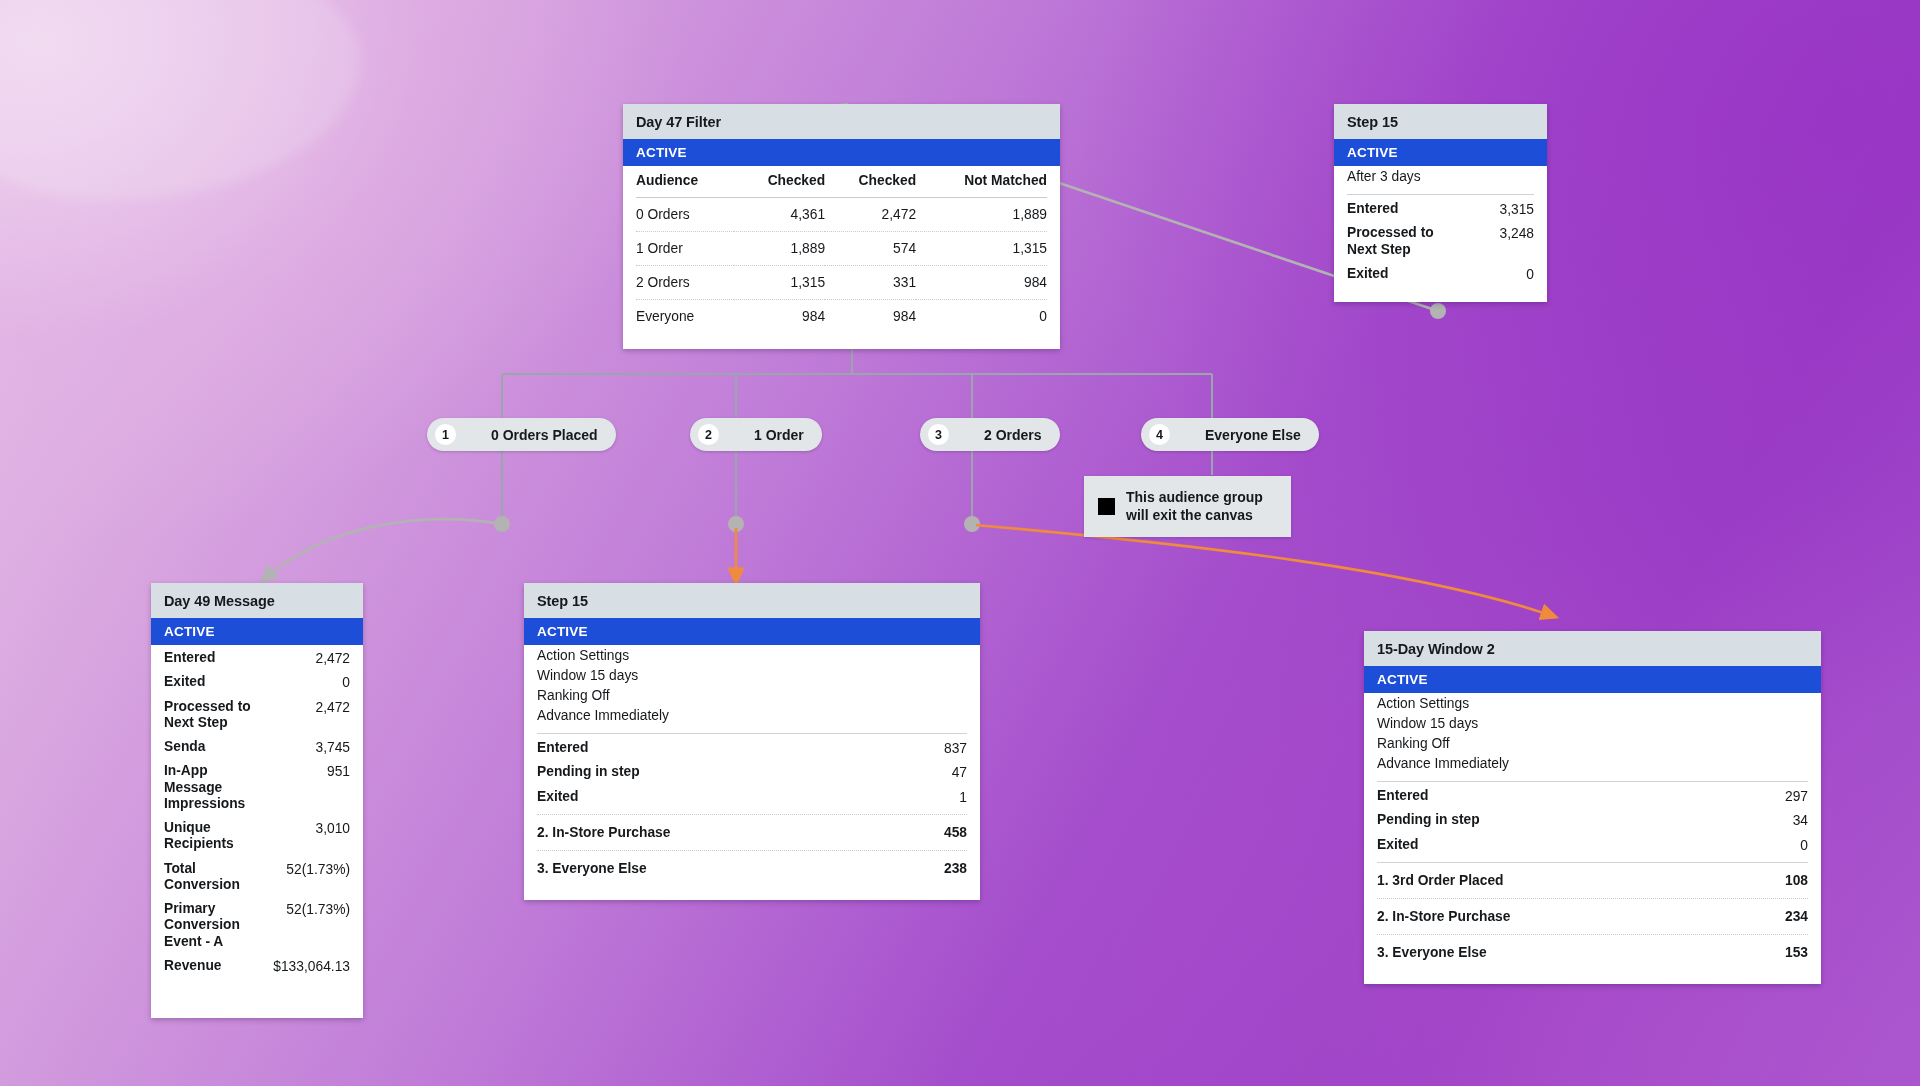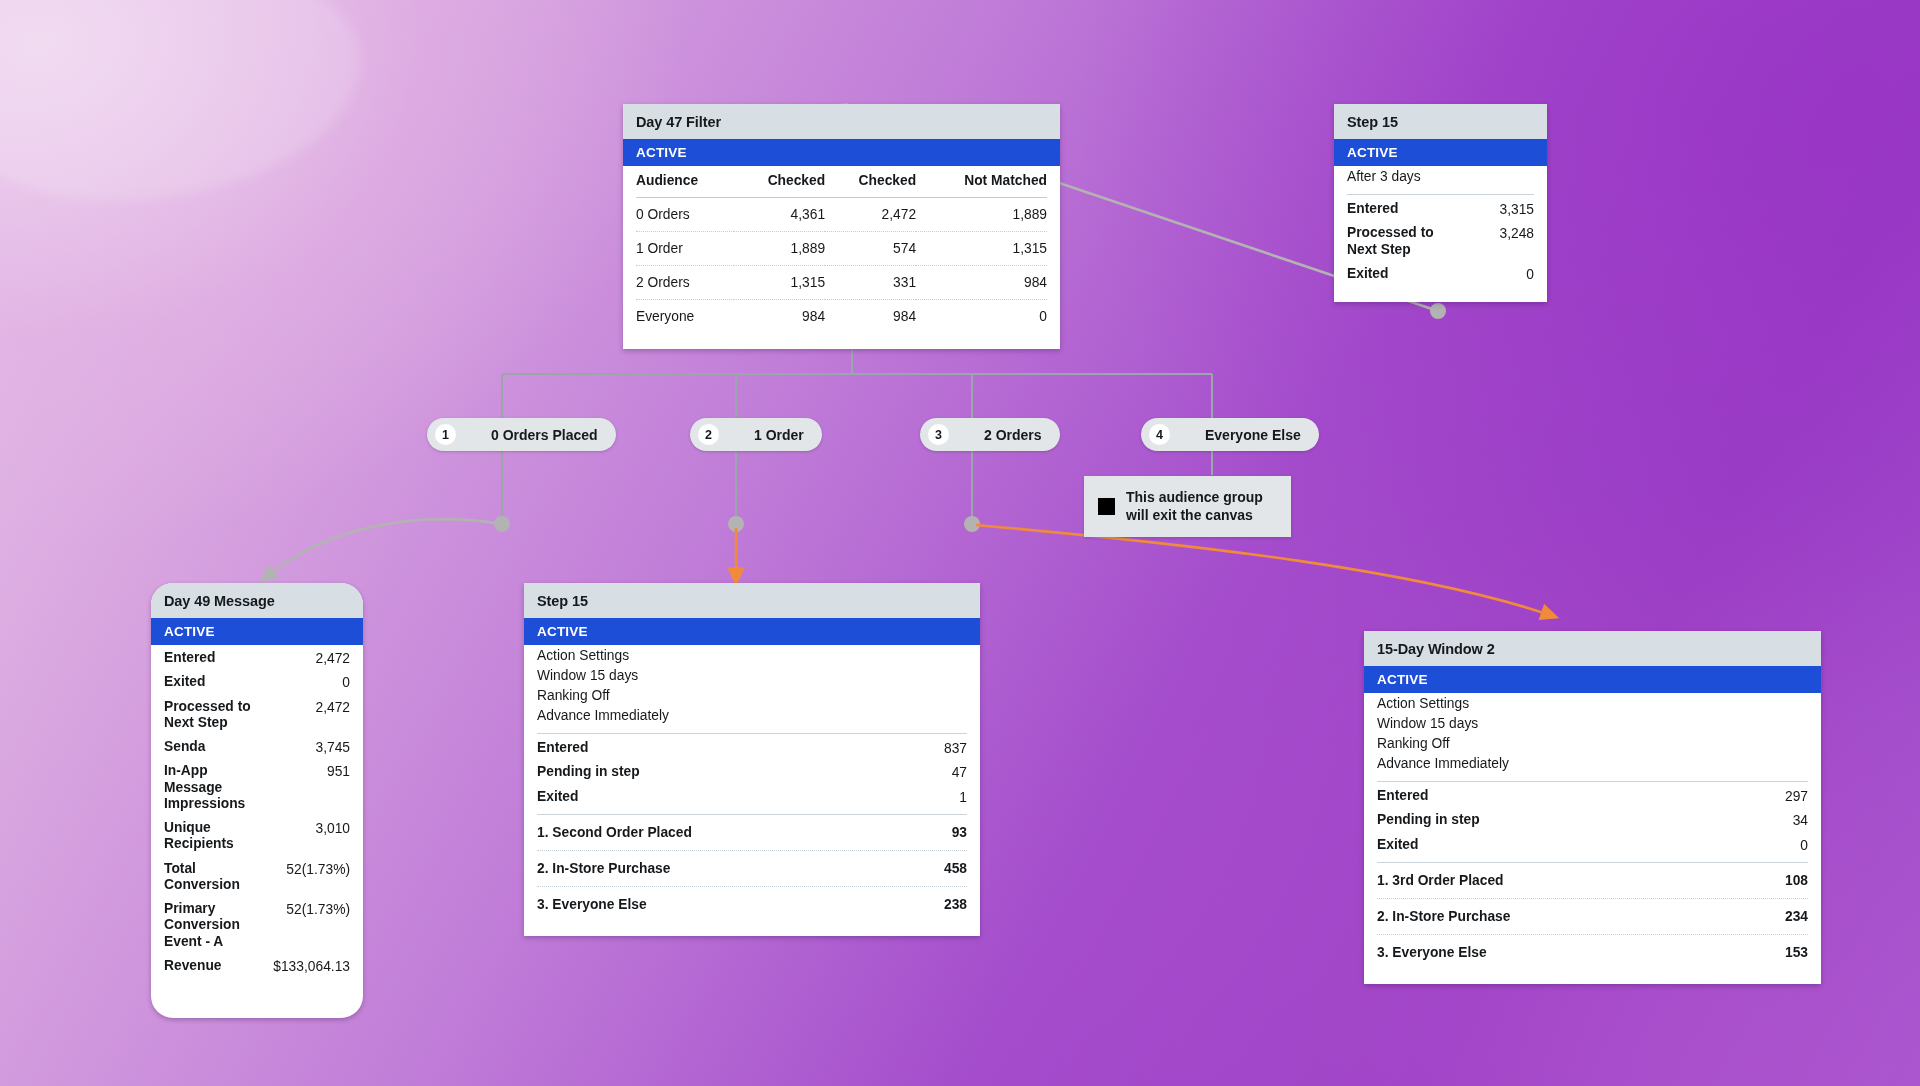--- a/index.html
+++ b/index.html
@@ -252,21 +252,21 @@
   <div class="pill" style="left:1141px; top:418px;">
     <span class="num">4</span>
     <span class="plabel">Everyone Else</span>
   </div>
 
   <div class="exit-note" style="left:1084px; top:476px; width:207px;">
     <span class="sq"></span>
     <span class="etext">This audience group will exit the canvas</span>
   </div>
 
-  <div class="card" style="left:151px; top:583px; width:212px;border-radius:22px;">
+  <div class="card" style="left:151px; top:583px; width:212px;">
     <div class="card-header">Day 49 Message</div>
     <div class="card-status">ACTIVE</div>
     <div class="card-body" style="padding-bottom:40px;">
       <div class="metric">
         <span class="k">Entered</span>
         <span class="v">2,472</span>
       </div>
       <div class="metric">
         <span class="k">Exited</span>
         <span class="v">0</span>
@@ -316,24 +316,20 @@
         <span class="v">837</span>
       </div>
       <div class="metric wide">
         <span class="k">Pending in step</span>
         <span class="v">47</span>
       </div>
       <div class="metric wide" style="padding-bottom:9px;">
         <span class="k">Exited</span>
         <span class="v">1</span>
       </div>
-      <div class="branch-row first">
-        <span>1.  Second Order Placed</span>
-        <span class="bv">93</span>
-      </div>
       <div class="branch-row">
         <span>2. In-Store Purchase</span>
         <span class="bv">458</span>
       </div>
       <div class="branch-row">
         <span>3. Everyone Else</span>
         <span class="bv">238</span>
       </div>
     </div>
   </div>

